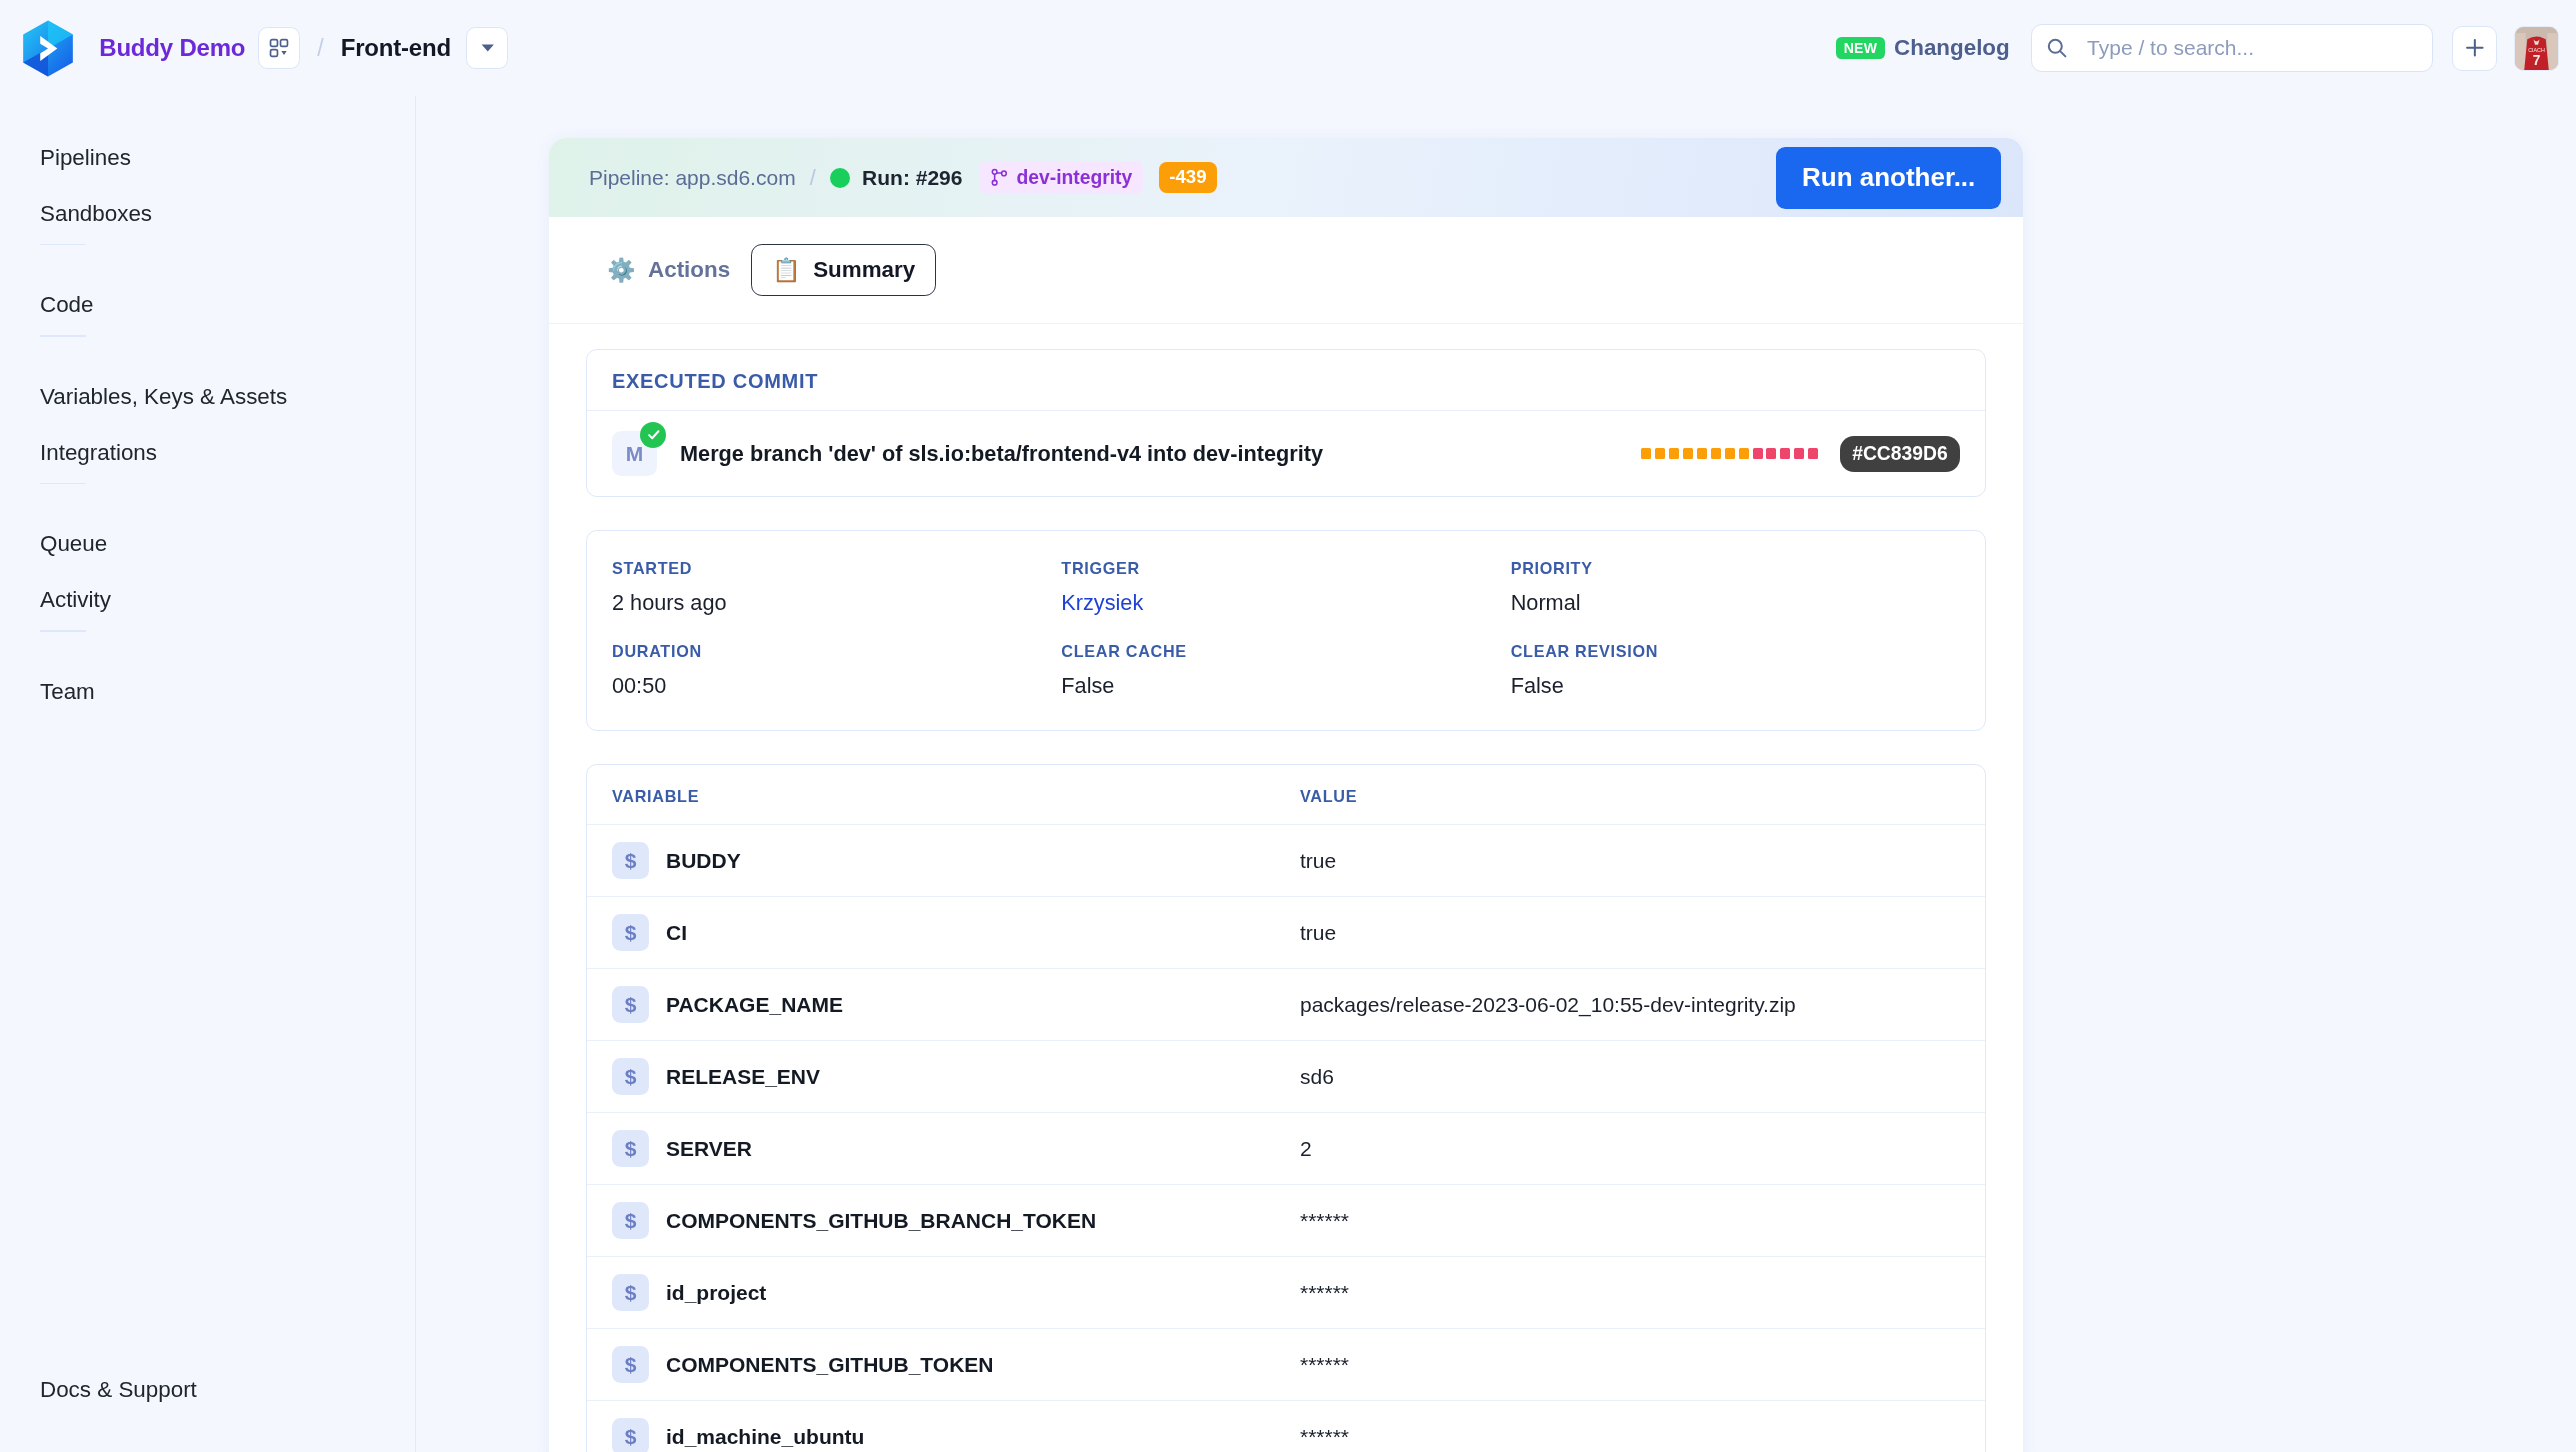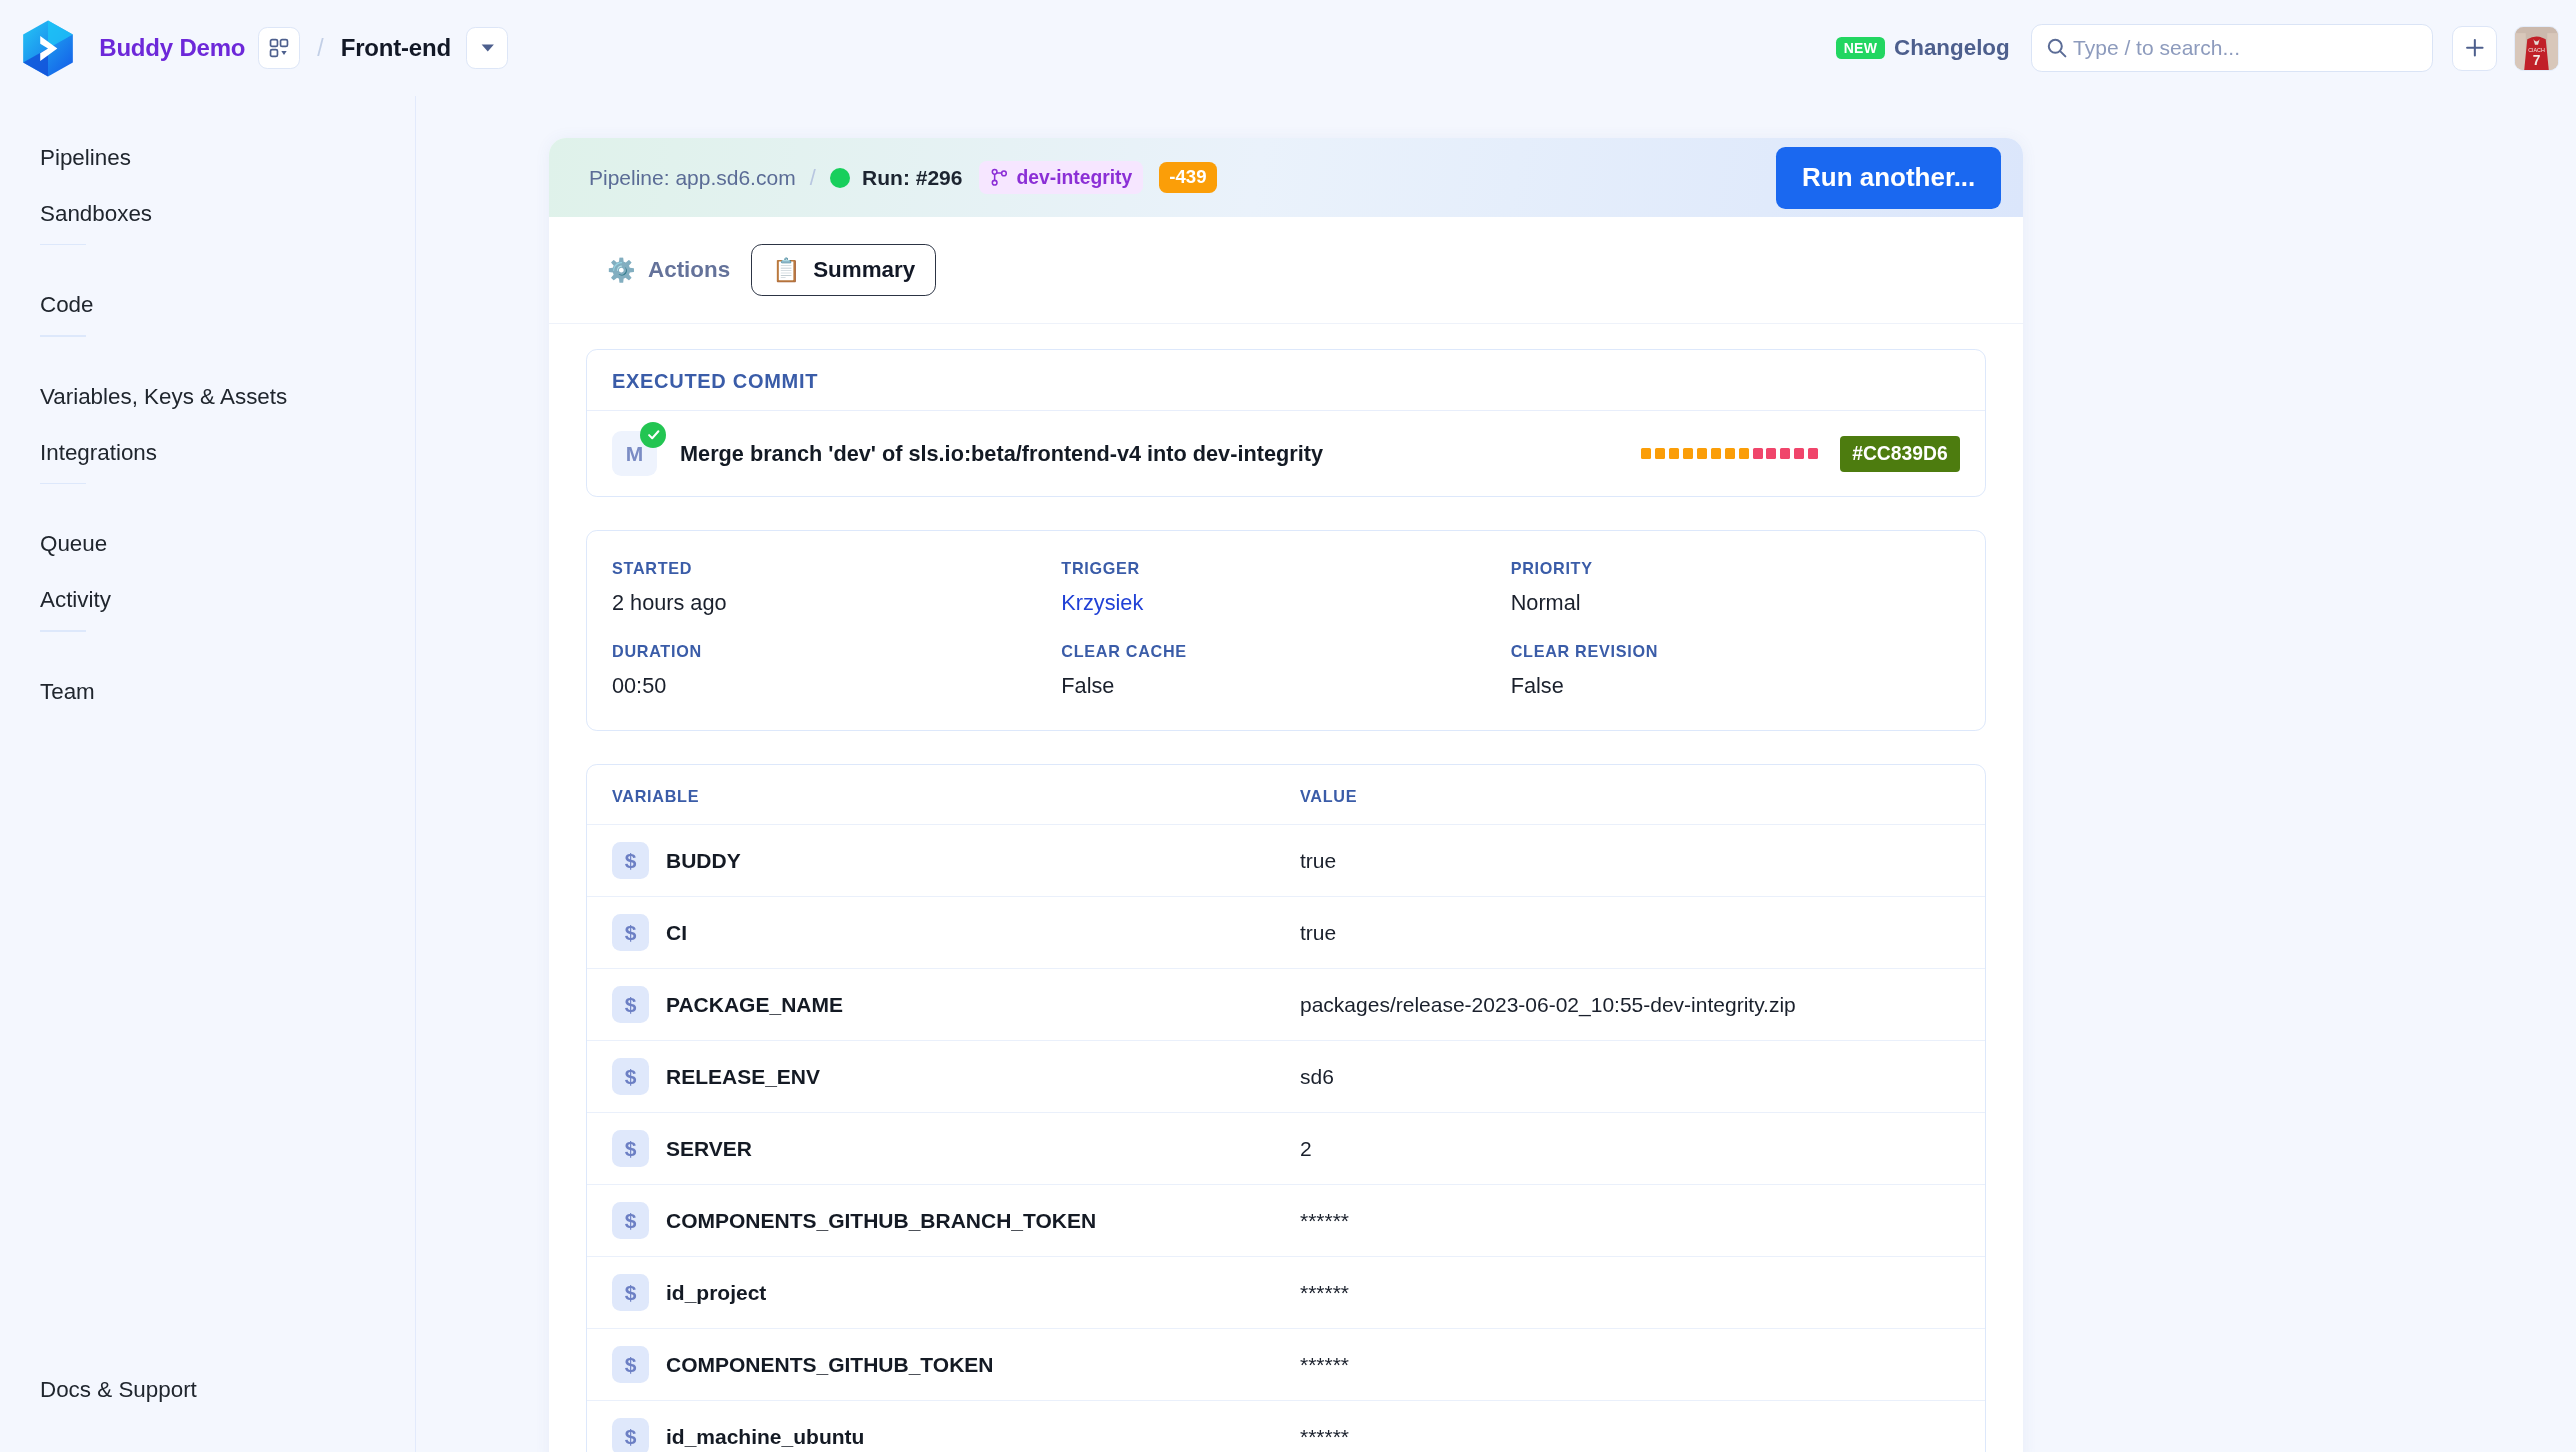--- a/index.html
+++ b/index.html
@@ -53,21 +53,21 @@
     border-radius: 5.4px; padding: 3.1px 7.7px 3.9px; letter-spacing: 0.2px;
   }
   .changelog {
     margin-left: 9.3px; font-size: 22.4px; font-weight: 600; color: #4d5f8d;
   }
   .search-box {
     margin-left: 21.7px; width: 402px; height: 48px;
     border: 1.2px solid #dae4f6; border-radius: 10.8px; background: #fff;
     display: flex; align-items: center; padding: 0 14px;
   }
-  .search-ph { margin-left: 5px; font-size: 21px; color: #8d9bbd; }
+  .search-ph { margin-left: 19px; font-size: 21px; color: #8d9bbd; }
   .plus-btn {
     margin-left: 18.6px; width: 45px; height: 45px; border-radius: 10px;
     border: 1.2px solid #dde6f7; background: #fff;
     display: flex; align-items: center; justify-content: center;
   }
   .avatar {
     margin-left: 17px; width: 45px; height: 45px; border-radius: 9.3px;
     overflow: hidden; border: 1.2px solid #e3ecfa;
   }
 
@@ -182,21 +182,21 @@
     width: 26px; height: 26px; border-radius: 50%;
     background: #23c552; display:flex; align-items:center; justify-content:center;
   }
   .commit-msg {
     margin-left: 23px; font-size: 21.7px; font-weight: 700; color: #131a24;
     flex: 1;
   }
   .diff-bar { display: flex; gap: 3.9px; margin-right: 21.7px; }
   .diff-bar i { width: 10px; height: 11.6px; display: block; border-radius: 1.5px; }
   .hash-chip {
-    background: #4d7c0f; color: #fff; border-radius: 4px;
+    background: #404040; color: #fff; border-radius: 14px;
     padding: 7px 12.4px; font-size: 19.3px; font-weight: 700;
   }
 
   
   .stats-grid {
     display: grid; grid-template-columns: 1fr 1fr 1fr;
     padding: 28px 25px 31px; row-gap: 26px;
   }
   .stat-label {
     font-size: 16.2px; font-weight: 700; color: #3a5ca8; letter-spacing: 0.7px;

